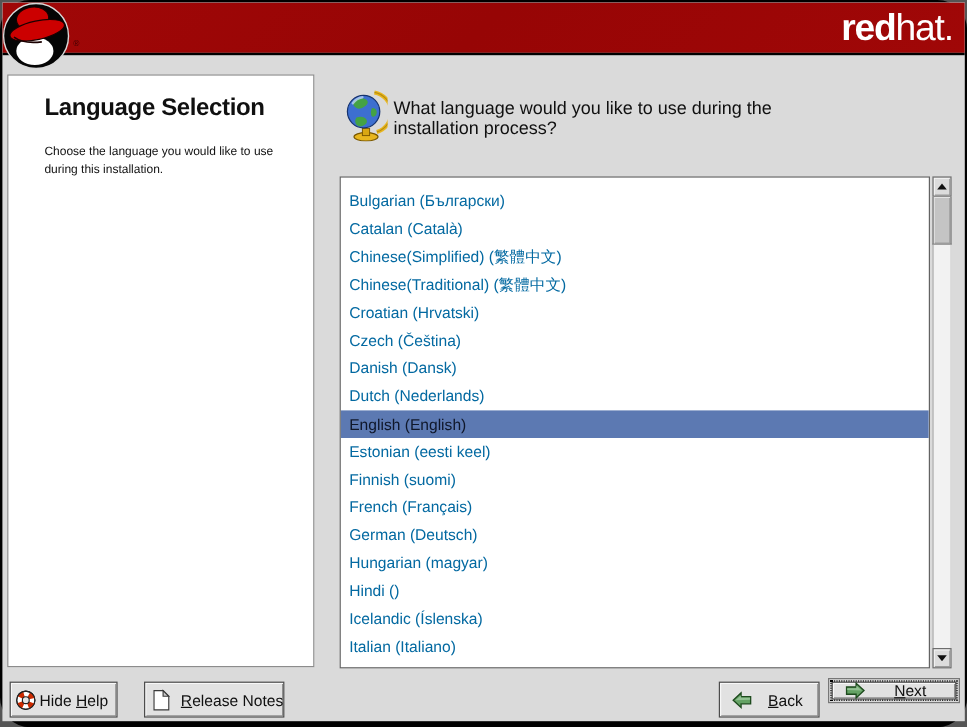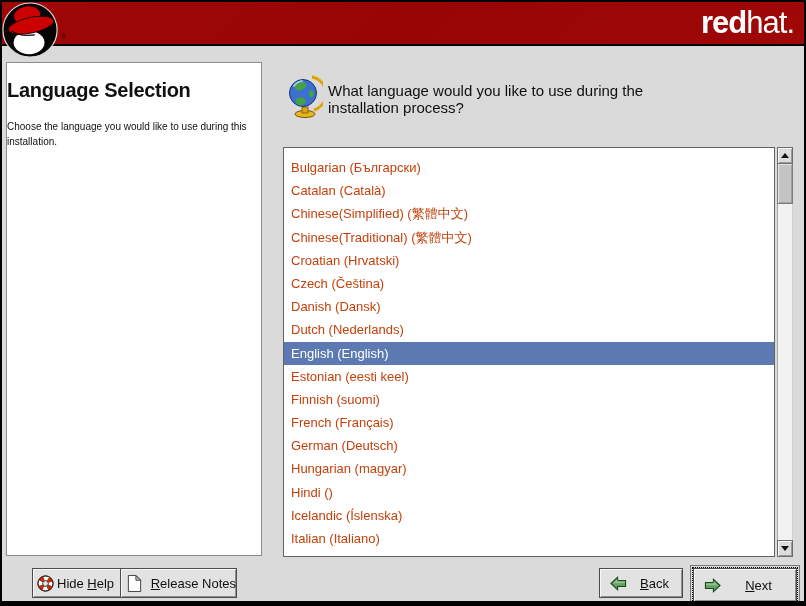--- a/index.html
+++ b/index.html
@@ -1,67 +1,67 @@
 <!DOCTYPE html>
 <html><head>
 <meta charset="utf-8">
 <style>
   * { box-sizing: border-box; margin: 0; padding: 0; }
   html,body { width: 806px; height: 606px; }
   body { font-family: "Liberation Sans", sans-serif; background:#555; }
 
-  .window { position:relative; width:806px; height:606px; background:#000; }
+  .window { position:relative; width:806px; height:606px; background:#000;border-radius:25px; }
   .inner  { position:absolute; left:2px; top:2px; width:802px; height:599px; background:#dadada; overflow:hidden; }
 
   
   .header { position:absolute; left:0; top:0; width:802px; height:44px;
             background:linear-gradient(135deg,#a00707 0%, #970505 50%, #a00707 100%);
             border-bottom:2px solid #000; }
   .logo-badge { position:absolute; left:0; top:0; width:58px; height:58px; z-index:5; }
   .brand { position:absolute; right:10px; top:3px; color:#fff; font-size:31px; letter-spacing:-1px; }
   .brand .b { font-weight:700; }
   .brand .r { font-weight:400; }
   .registered { position:absolute; left:59px; top:31px; font-size:7px; color:#3a0000; z-index:6; }
 
   
   .help-panel { position:absolute; left:4px; top:60px; width:256px; height:494px;
-                background:#fff; border:1px solid #8c8c8c; padding:16px 0; }
+                background:#fff; border:1px solid #8c8c8c; padding:16px 30px; }
   .help-title { font-size:20px; font-weight:700; color:#101010; margin-bottom:18px; letter-spacing:-0.3px; }
   .help-body  { font-size:10px; color:#101010; line-height:1.45; }
 
   
   .globe { position:absolute; left:285px; top:72px; }
   .question { position:absolute; left:326px; top:80px; width:372px; font-size:15px; color:#101010; line-height:17px; }
 
   
   .list-wrap { position:absolute; left:281px; top:145px; width:510px; height:410px; display:flex; }
   .lang-list { flex:1; background:#fff; border:1px solid #636363; padding-top:8px; overflow:hidden; }
-  .lang-row { height:23.2px; line-height:23.2px; padding-left:7px; font-size:13px; color:#c2410c; white-space:nowrap; }
-  .lang-row.selected { background:#5c79b2; color:#ffffff; }
+  .lang-row { height:23.2px; line-height:23.2px; padding-left:7px; font-size:13px; color:#0369a1; white-space:nowrap; }
+  .lang-row.selected { background:#5c79b2; color:#0f172a; }
 
   .scrollbar { width:16px; margin-left:2px; display:flex; flex-direction:column; }
   .sb-btn { height:17px; background:#dcdcdc; border:1px solid #6e6e6e;
             box-shadow:inset 1px 1px 0 #f6f6f6, inset -1px -1px 0 #9a9a9a;
             display:flex; align-items:center; justify-content:center; }
   .arrow-up   { width:0; height:0; border-left:4px solid transparent; border-right:4px solid transparent; border-bottom:5px solid #111; }
   .arrow-down { width:0; height:0; border-left:4px solid transparent; border-right:4px solid transparent; border-top:5px solid #111; }
   .sb-thumb { height:40px; background:#c4c4c4; border:1px solid #7d7d7d; border-top:none;
               box-shadow:inset 1px 1px 0 #e4e4e4, inset -1px -1px 0 #9f9f9f; }
   .sb-track { flex:1; background:#f2f2f2; border-left:1px solid #a8a8a8; border-right:1px solid #cfcfcf; }
 
   
   .btn { position:absolute; top:566px; height:30px; background:#e2e2e2; border:1px solid #4c4c4c;
          box-shadow:inset 1px 1px 0 #f8f8f8, inset -1px -1px 0 #8f8f8f;
          display:flex; align-items:center; font-size:13px; color:#101010; cursor:default; }
   .btn .mn { text-decoration:underline; }
-  .btn-hide-help     { left:6px;  width:90px;  padding-left:3px; gap:2px;margin-left:24px; }
+  .btn-hide-help     { left:6px;  width:90px;  padding-left:3px; gap:2px; }
   .btn-release-notes { left:118px; width:117px; padding-left:5px; gap:3px;justify-content:space-between; }
   .btn-back { left:597px; width:84px; padding-left:10px; }
   .btn-back .lbl, .btn-next .lbl { flex:1; text-align:center; }
-  .next-wrap { position:absolute; left:688px; top:563px; width:110px; height:40px; border:1px solid #777; padding:2px; }
+  .next-wrap { position:absolute; left:688px; top:563px; width:110px; height:21px; border:1px solid #777; padding:2px; }
   .btn-next { position:static; width:100%; height:100%; padding-left:10px; outline:1px dotted #000; outline-offset:0px; }
   .icon { flex:0 0 auto; display:inline-flex; }
 </style>
 </head>
 <body>
 
 <div class="window">
   <div class="inner">
 
     <div class="header">

